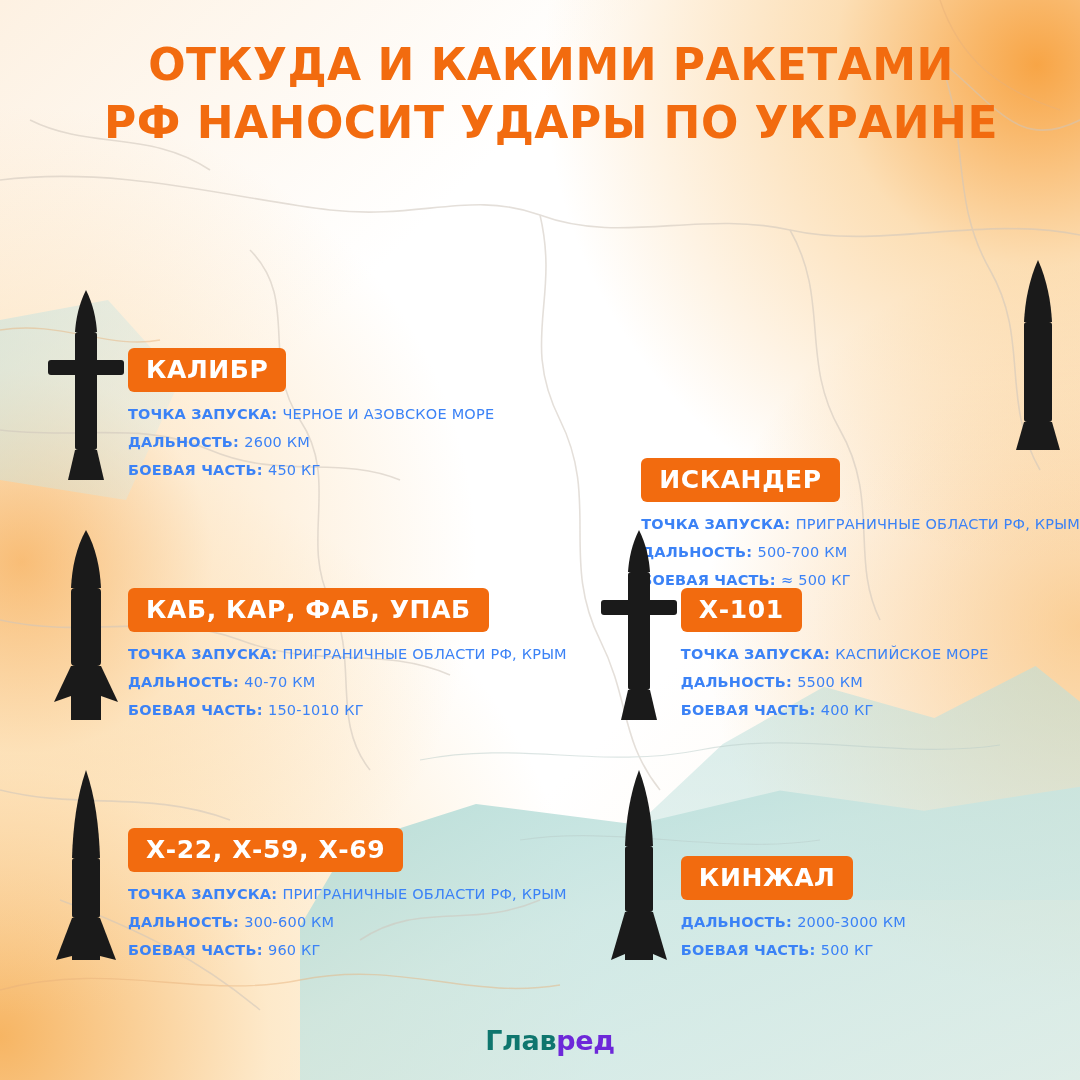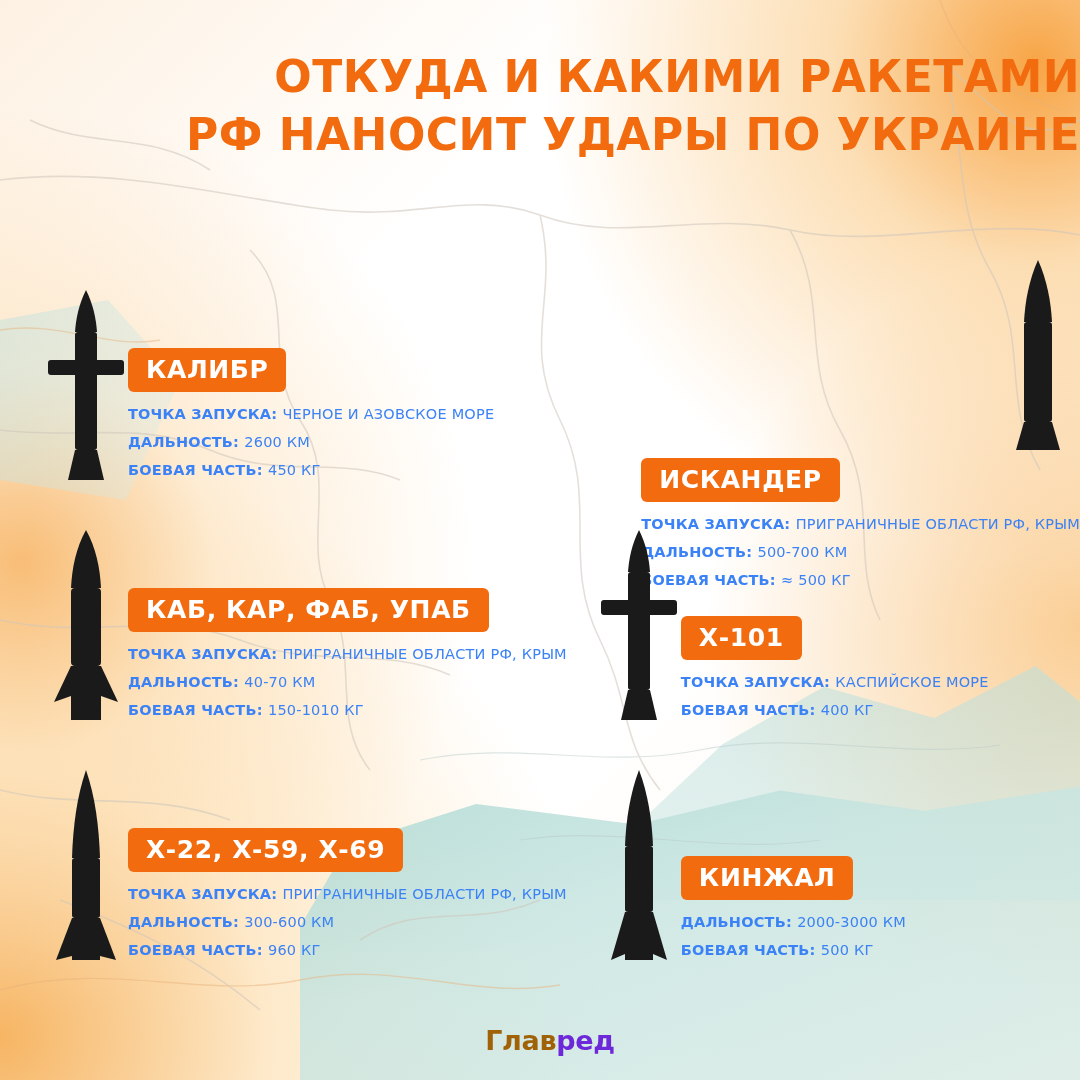--- a/index.html
+++ b/index.html
@@ -61,22 +61,22 @@
   .bg-lines {
     position: absolute;
     inset: 0;
     opacity: 0.55;
   }
   
   .title-wrap {
     position: absolute;
     left: 0;
     right: 0;
-    top: 48px;
-    text-align: right;
+    top: 36px;
+    text-align: center;
     z-index: 6;
     padding-left: 22px;
   }
   .title-line {
     font-family: "DejaVu Sans", sans-serif;
     font-weight: bold;
     font-size: 44px;
     letter-spacing: 0.5px;
     color: #f26b0f;
     line-height: 1.32;
@@ -157,21 +157,21 @@
     bottom: 24px;
     text-align: center;
     z-index: 6;
   }
   .logo {
     font-family: "DejaVu Sans", sans-serif;
     font-weight: bold;
     font-size: 27px;
     letter-spacing: -0.3px;
   }
-  .logo .a { color: #a16207; margin-left: 20px; }
+  .logo .a { color: #0f766e; margin-left: 20px; }
   .logo .b { color: #6d28d9; }
 </style>
 </head>
 <body>
 
 <div class="poster">
 
   <div class="bg-base"></div>
   <div class="bg-sea3"></div>
   <div class="bg-sea2"></div>
@@ -315,20 +315,24 @@
           </svg>
         </div>
         <div class="card-body">
           <div class="badge">Х-101</div>
           <div class="specs">
             <div class="spec">
               <span class="k">ТОЧКА ЗАПУСКА: </span>
               <span class="v">КАСПИЙСКОЕ МОРЕ</span>
             </div>
             <div class="spec">
+              <span class="k">ДАЛЬНОСТЬ: </span>
+              <span class="v">5500 КМ</span>
+            </div>
+            <div class="spec">
               <span class="k">БОЕВАЯ ЧАСТЬ: </span>
               <span class="v">400 КГ</span>
             </div>
           </div>
         </div>
       </div>
     </div>
 
     <div class="row">
       <div class="cell left">

